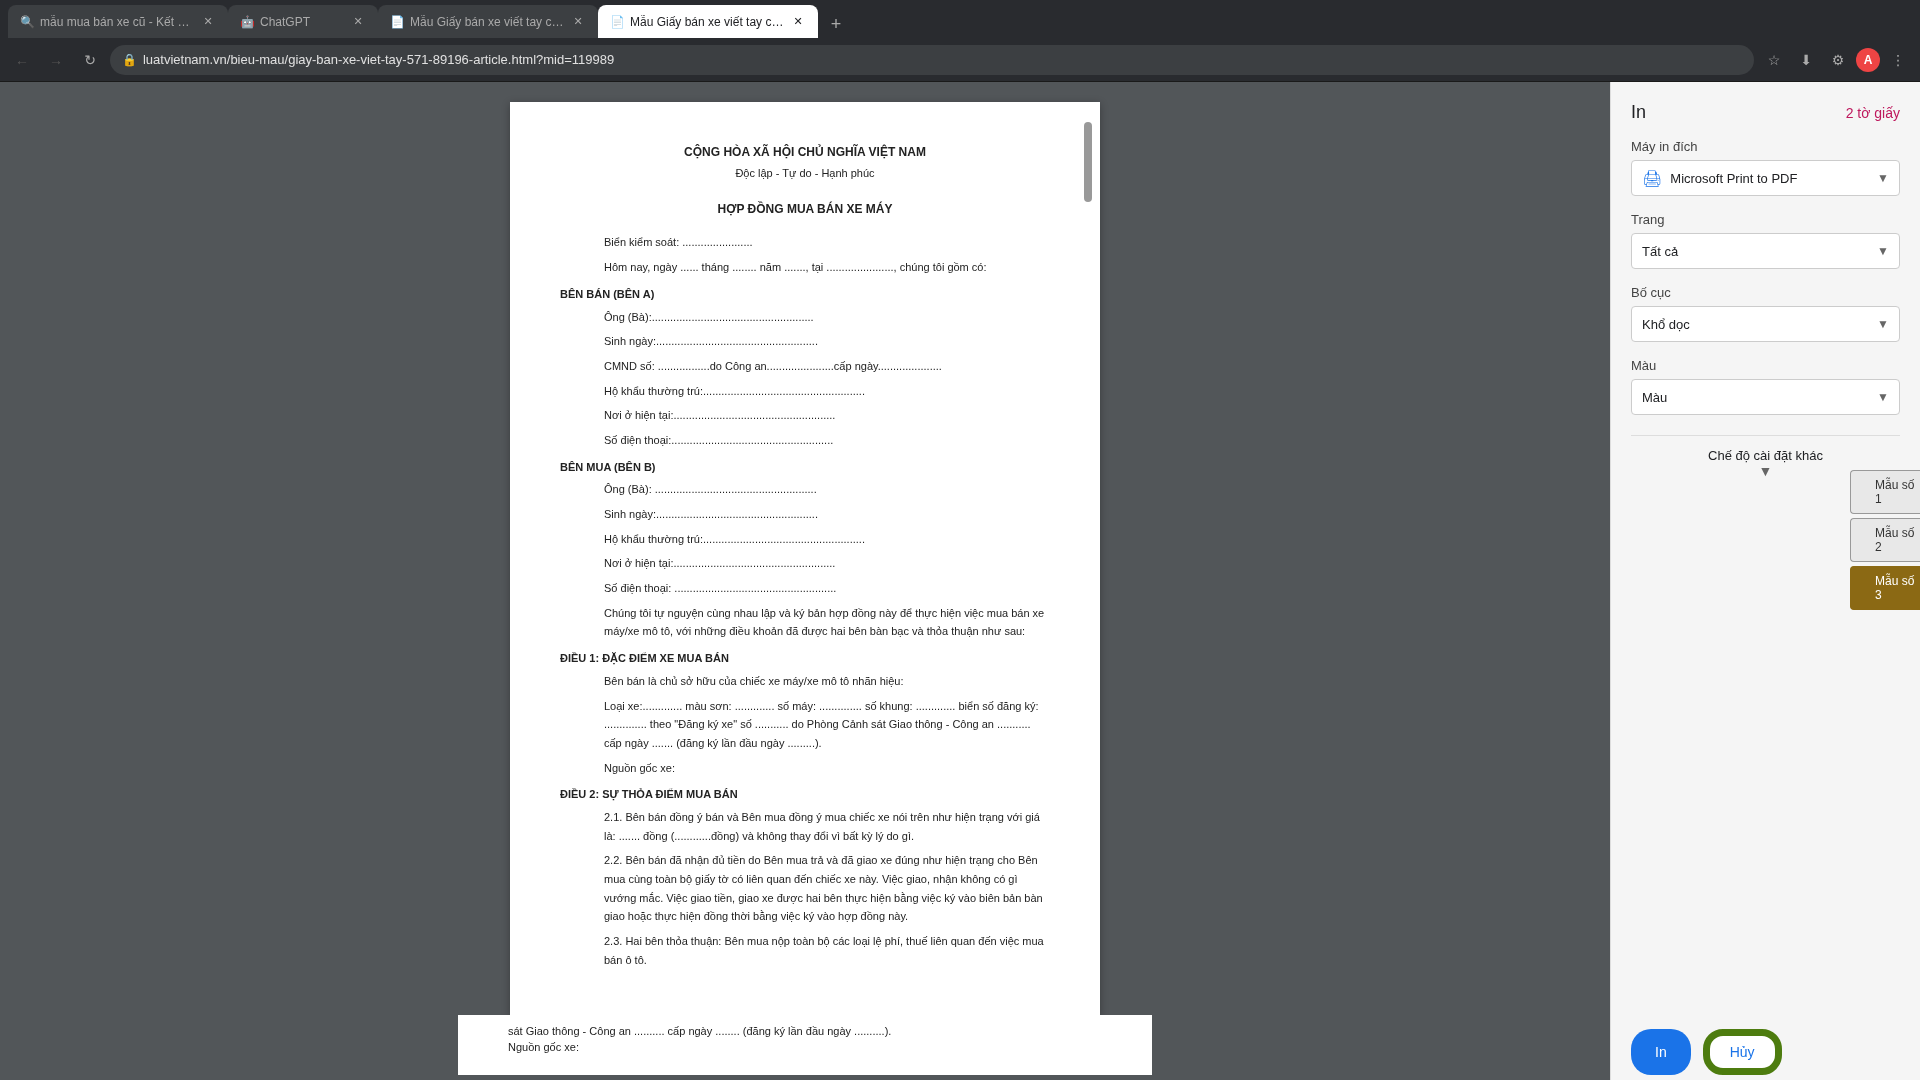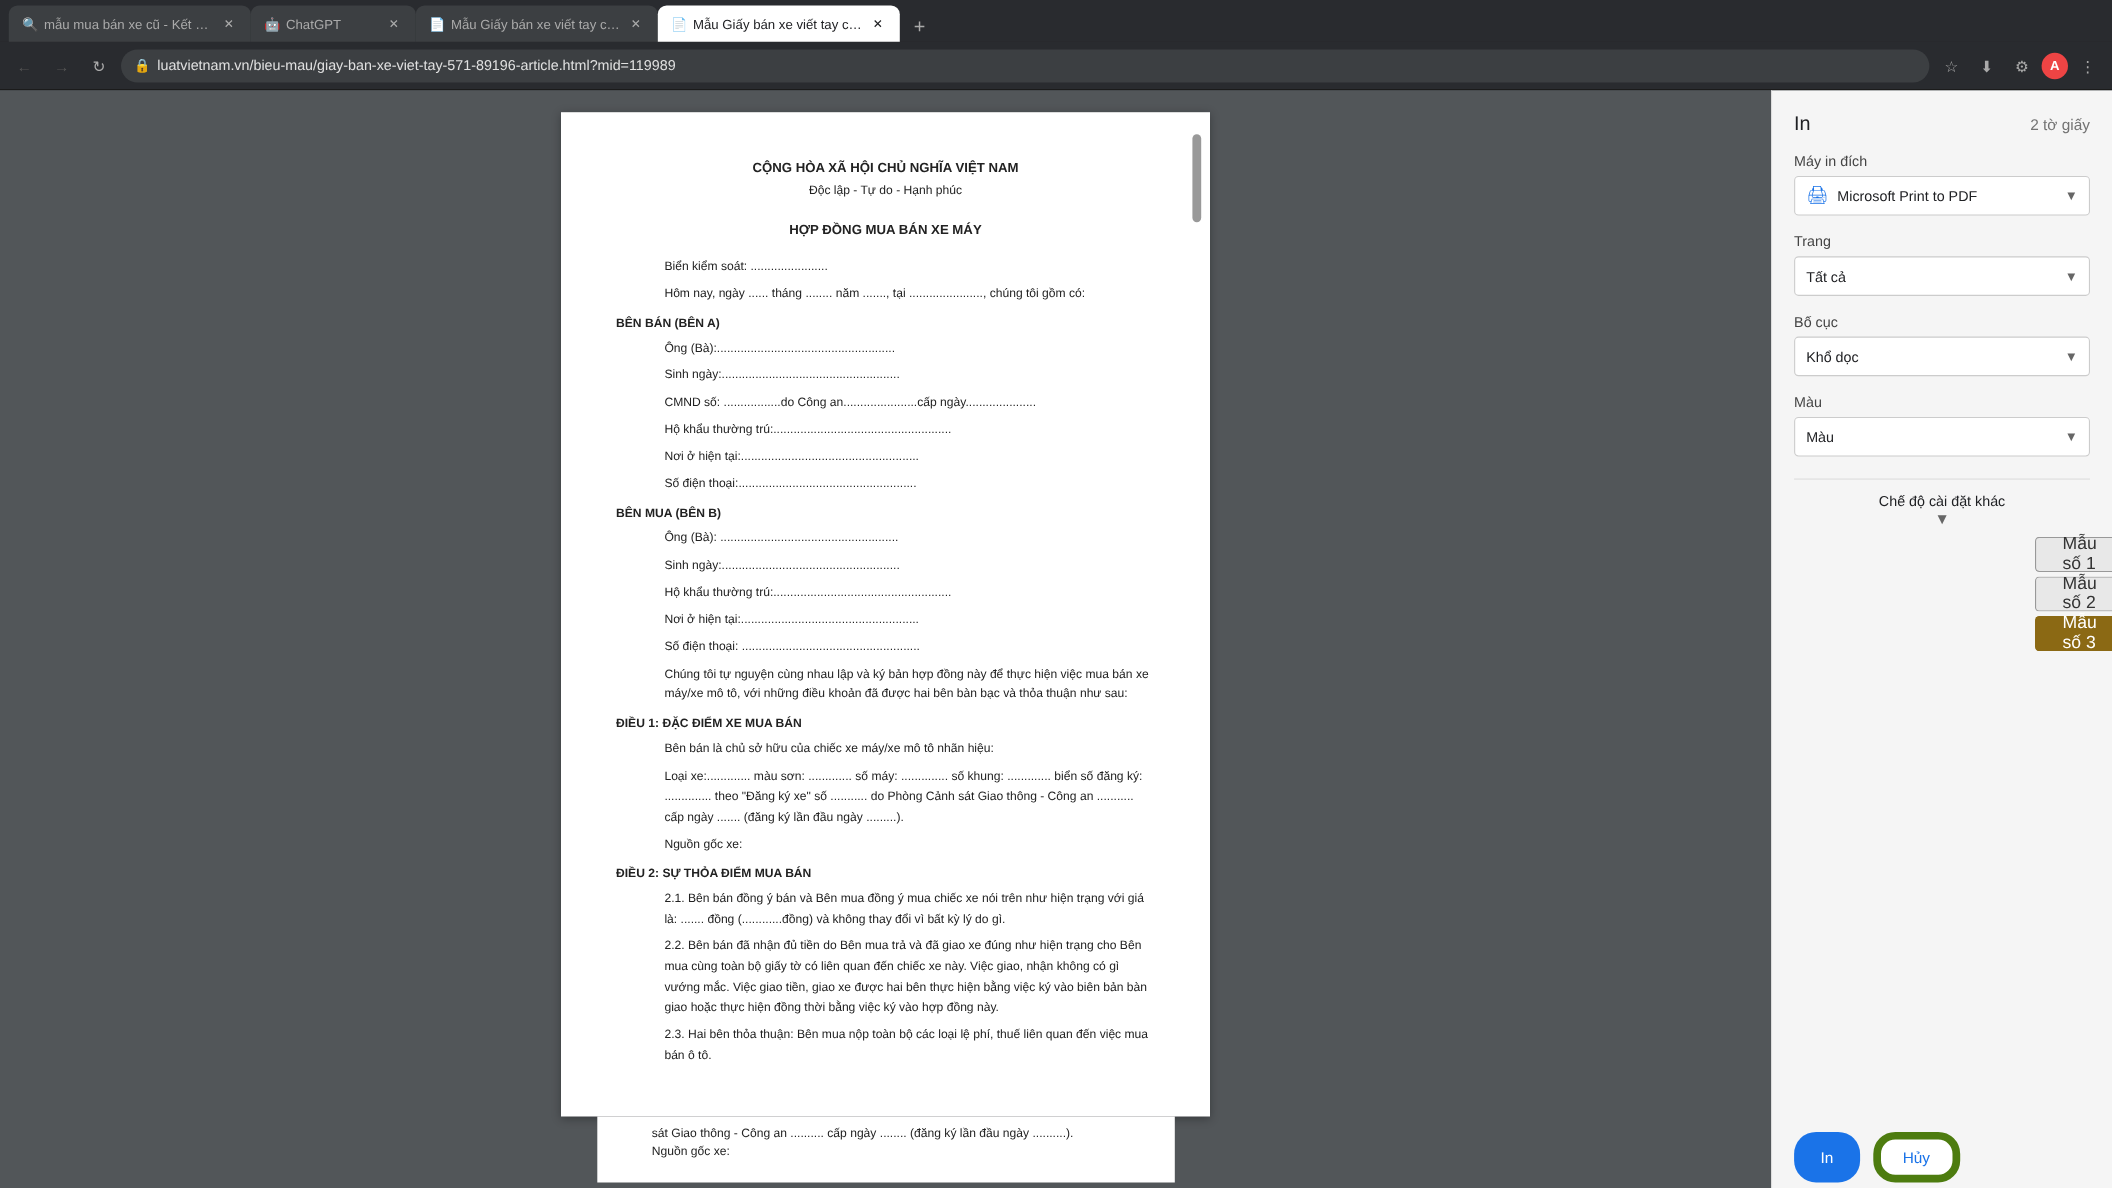--- a/index.html
+++ b/index.html
@@ -33,45 +33,45 @@
 
     
     .document { background: white; width: 590px; min-height: 750px; padding: 40px 50px; font-size: 11px; color: #222; line-height: 1.7; position: relative; box-shadow: 0 2px 8px rgba(0,0,0,0.3); }
     .doc-title { text-align: center; font-weight: bold; font-size: 12px; margin-bottom: 2px; }
     .doc-subtitle { text-align: center; font-size: 11px; margin-bottom: 16px; }
     .doc-main-title { text-align: center; font-weight: bold; font-size: 12px; text-transform: uppercase; margin-bottom: 14px; }
     .doc-line { margin-bottom: 6px; font-size: 11px; padding-left: 44px; }
     .doc-section { font-weight: bold; margin-top: 8px; margin-bottom: 4px; font-size: 11px; }
 
     
-    .doc-preview { background: white; width: 525px; min-height: 60px; padding: 10px 50px; font-size: 11px; color: #222; position: relative; margin-top: 0; }
+    .doc-preview { background: white; width: 694px; min-height: 60px; padding: 10px 50px; font-size: 11px; color: #222; position: relative; margin-top: 0; }
     .preview-line { margin-bottom: 4px; font-size: 11px; }
 
     
     .print-panel { width: 310px; background: #f5f5f5; border-left: 1px solid #ddd; display: flex; flex-direction: column; padding: 20px; gap: 0; flex-shrink: 0; }
     .print-header { display: flex; justify-content: space-between; align-items: center; margin-bottom: 16px; }
     .print-title { font-size: 18px; color: #202124; font-weight: 400; }
-    .print-pages { font-size: 14px; color: #737373; }
+    .print-pages { font-size: 14px; color: #be185d; }
     .print-field { margin-bottom: 16px; }
     .print-label { font-size: 13px; color: #444; margin-bottom: 6px; }
     .print-select { width: 100%; height: 36px; background: white; border: 1px solid #ccc; border-radius: 4px; padding: 0 10px; font-size: 13px; display: flex; align-items: center; justify-content: space-between; cursor: pointer; }
     .print-select-text { color: #202124; font-size: 13px; }
     .print-select-arrow { color: #666; font-size: 12px; }
     .print-select-printer { display: flex; align-items: center; gap: 8px; }
     .printer-icon-svg { color: #1a73e8; font-size: 16px; }
     .print-advanced { display: flex; align-items: center; justify-content: space-between; padding: 12px 0; border-top: 1px solid #ddd; cursor: pointer; margin-top: 4px; flex-direction: column; }
     .print-advanced-label { font-size: 13px; color: #202124; }
     .print-advanced-arrow { font-size: 14px; color: #666; }
     .print-actions { display: flex; gap: 12px; margin-top: auto; padding-top: 20px; }
     .btn-print { background: #1a73e8; color: white; border: none; border-radius: 20px; padding: 8px 24px; font-size: 14px; cursor: pointer; }
     .btn-cancel { background: white; color: #1a73e8; border: 7px solid #4d7c0f; border-radius: 20px; padding: 8px 20px; font-size: 14px; cursor: pointer; }
 
     
     .sample-buttons { position: fixed; right: 0; top: 50%; transform: translateY(-50%); display: flex; flex-direction: column; gap: 4px; z-index: 100; }
-    .sample-btn { width: 70px; height: 32px; display: flex; align-items: center; justify-content: center; font-size: 16px; cursor: pointer; border: 1px solid #999; border-right: none; border-radius: 4px 0 0 4px; padding-left: 24px; }
+    .sample-btn { width: 70px; height: 44px; display: flex; align-items: center; justify-content: center; font-size: 12px; cursor: pointer; border: 1px solid #999; border-right: none; border-radius: 4px 0 0 4px; padding-left: 24px; }
     .sample-btn-1 { background: #e8e8e8; color: #333; }
     .sample-btn-2 { background: #e8e8e8; color: #333; }
     .sample-btn-3 { background: #8B6914; color: white; border-color: #8B6914; }
 
     
     .scroll-indicator { position: absolute; right: 8px; top: 0; bottom: 0; width: 10px; }
     .scroll-thumb { width: 8px; height: 80px; background: #999; border-radius: 4px; position: absolute; top: 20px; right: 0; }
   </style>
 </head>
 <body>

